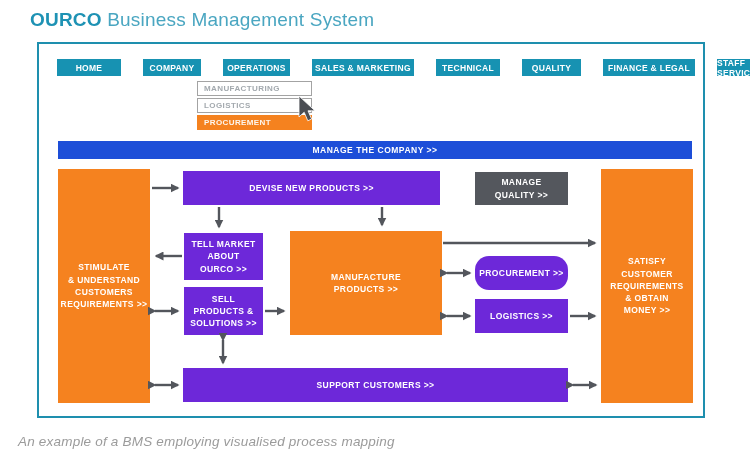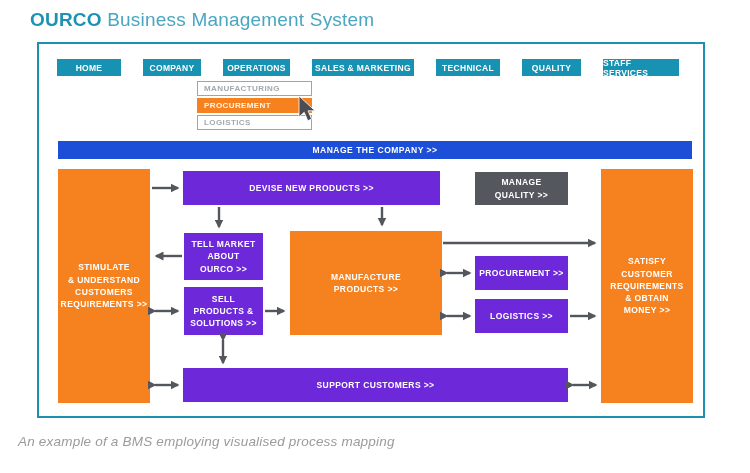--- a/index.html
+++ b/index.html
@@ -41,21 +41,21 @@
   .orange { background:#f5821f; }
   .dark   { background:#54575d; }
 
   .b-stimulate   { left:19px;  top:125px; width:92px;  height:234px; }
   .b-satisfy     { left:562px; top:125px; width:92px;  height:234px; }
   .b-devise      { left:144px; top:127px; width:257px; height:34px; }
   .b-quality     { left:436px; top:128px; width:93px;  height:33px; }
   .b-tellmarket  { left:145px; top:189px; width:79px;  height:47px; }
   .b-sell        { left:145px; top:243px; width:79px;  height:48px; }
   .b-manufacture { left:251px; top:187px; width:152px; height:104px; }
-  .b-procurement { left:436px; top:212px; width:93px;  height:34px; }
+  .b-procurement { left:436px; top:212px; width:93px;  height:34px;border-radius:14px; }
   .b-logistics   { left:436px; top:255px; width:93px;  height:34px; }
   .b-support     { left:144px; top:324px; width:385px; height:34px; }
 
   .arrows { position:absolute; left:0; top:0; width:664px; height:372px; pointer-events:none; }
 
   
   .caption { position:absolute; left:18px; top:434px; font-size:13.5px; font-style:italic; color:#9b9b9b; letter-spacing:.2px; }
 </style>
 </head>
 <body>
@@ -69,27 +69,28 @@
 
   <div class="bms-frame">
 
     <div class="nav">
       <div class="nav-btn w0">HOME</div>
       <div class="nav-btn w1">COMPANY</div>
       <div class="nav-btn w2">OPERATIONS</div>
       <div class="nav-btn w3">SALES &amp; MARKETING</div>
       <div class="nav-btn w4">TECHNICAL</div>
       <div class="nav-btn w5">QUALITY</div>
+      <div class="nav-btn w6">FINANCE &amp; LEGAL</div>
       <div class="nav-btn w7">STAFF SERVICES</div>
     </div>
 
     <div class="dropdown">
       <div class="dd-item">MANUFACTURING</div>
+      <div class="dd-item">LOGISTICS</div>
       <div class="dd-item hl">PROCUREMENT</div>
-      <div class="dd-item">LOGISTICS</div>
     </div>
 
     <svg class="cursor" viewBox="0 0 22 27">
       <path d="M2,0 L2,21 L7.2,16.2 L10.8,24.8 L14.6,23 L11,14.8 L18,14.8 Z" fill="#4a4d53" stroke="#ffffff" stroke-width="0.8"></path>
     </svg>
 
     <div class="banner">MANAGE THE COMPANY &gt;&gt;</div>
 
     <div class="pbox orange b-stimulate">STIMULATE
 &amp; UNDERSTAND

